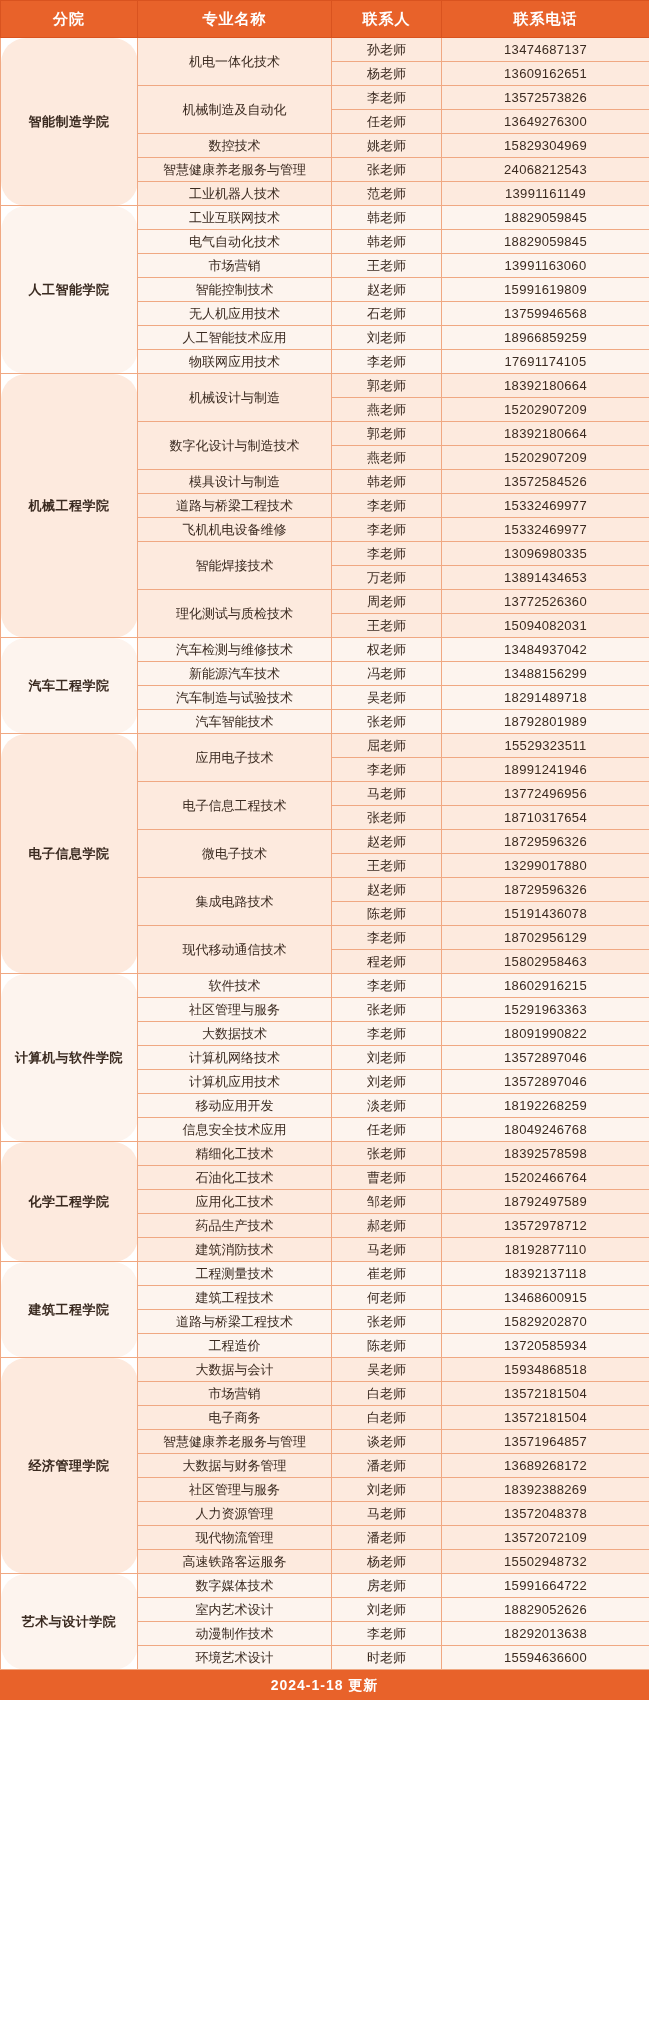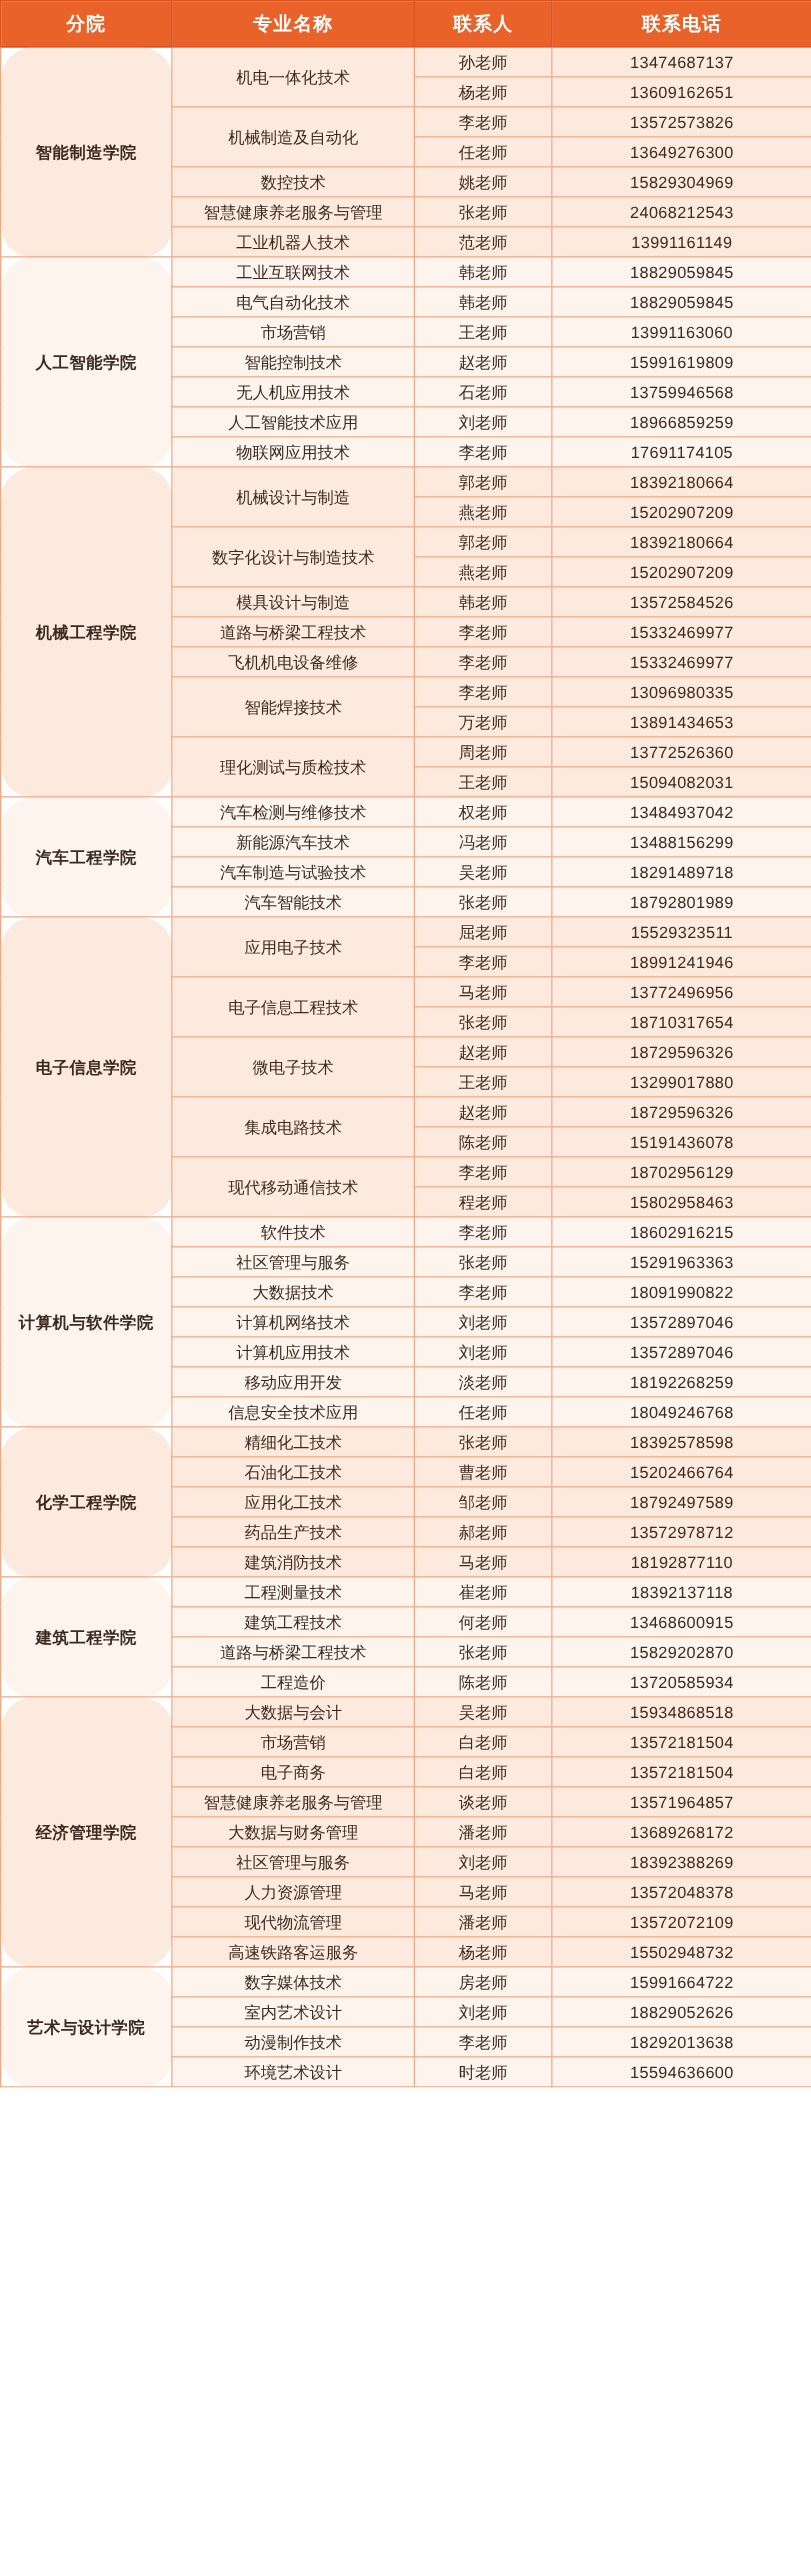--- a/index.html
+++ b/index.html
@@ -434,13 +434,14 @@
           <td class="person">李老师</td>
           <td class="phone">18292013638</td>
         </tr>
         <tr class="band-b">
           <td class="major" rowspan="1">环境艺术设计</td>
           <td class="person">时老师</td>
           <td class="phone">15594636600</td>
         </tr>
       </tbody>
   </table>
+  <div class="footer">2024-1-18 更新</div>
 </div>
 
 </body></html>

